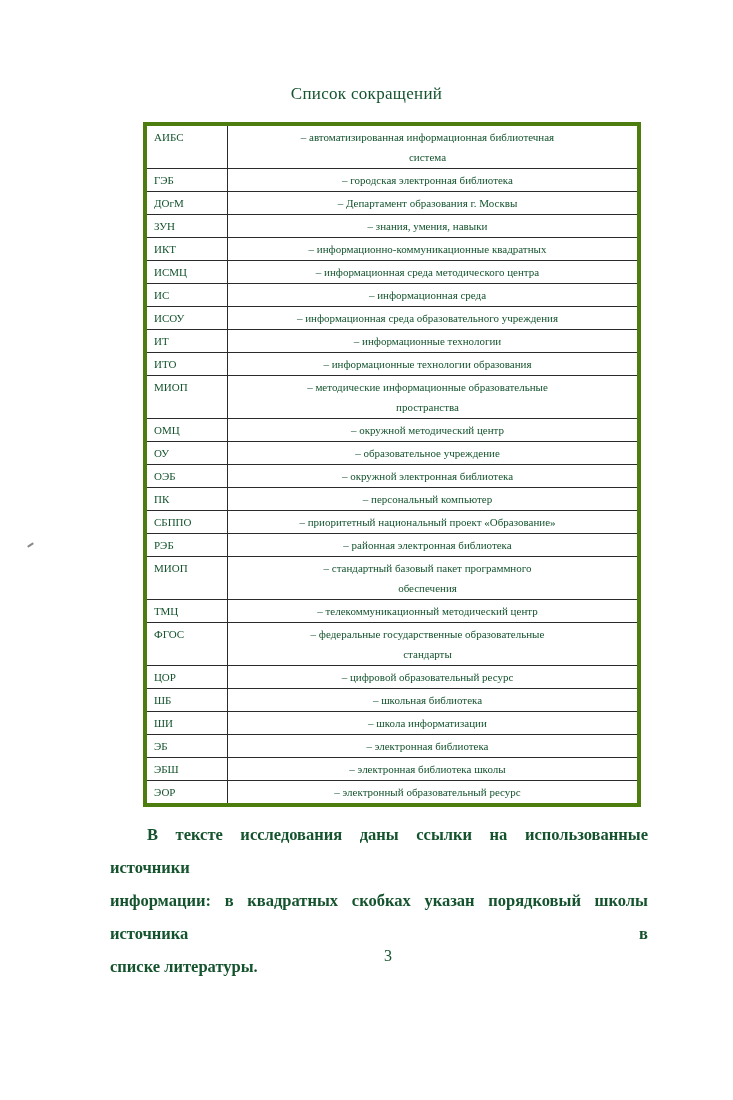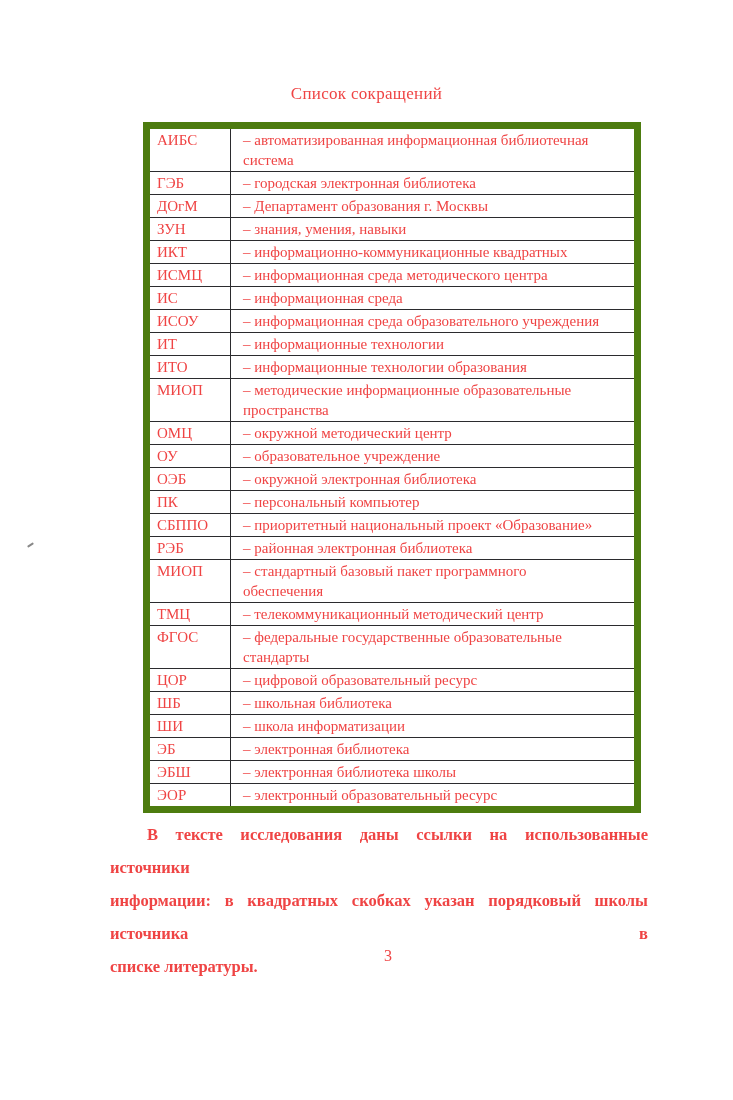--- a/index.html
+++ b/index.html
@@ -6,60 +6,61 @@
     margin: 0;
     padding: 0;
     background: #ffffff;
   }
   .page {
     position: relative;
     width: 733px;
     height: 1100px;
     background: #ffffff;
     font-family: "Liberation Serif", "DejaVu Serif", serif;
-    color: #ef4444;
+    color: #14532d;
     overflow: hidden;
   }
   .title {
     position: absolute;
     top: 84px;
     left: 0;
     right: 0;
     margin: 0;
     text-align: center;
     font-size: 17px;
     font-weight: normal;
     letter-spacing: 0.3px;
   }
   .abbr-table {
     position: absolute;
     top: 122px;
     left: 143px;
     width: 498px;
     border-collapse: collapse;
     table-layout: fixed;
-    font-size: 15px;
-    border: 7px solid #4d7c0f;
+    font-size: 11px;
+    border: 4px solid #4d7c0f;
   }
   .abbr-table td {
     border: 1px solid #2b2b2e;
     vertical-align: top;
     line-height: 20px;
     padding-top: 1px;
     padding-bottom: 1px;
   }
   td.abbr {
     width: 71px;
     padding-left: 7px;
     padding-right: 2px;
   }
   td.def {
     padding-left: 12px;
     padding-right: 22px;
     white-space: pre-line;
+    text-align: center;
   }
   .paragraph {
     position: absolute;
     top: 818px;
     left: 110px;
     width: 538px;
     font-size: 16.5px;
     font-weight: bold;
   }
   .pline {

